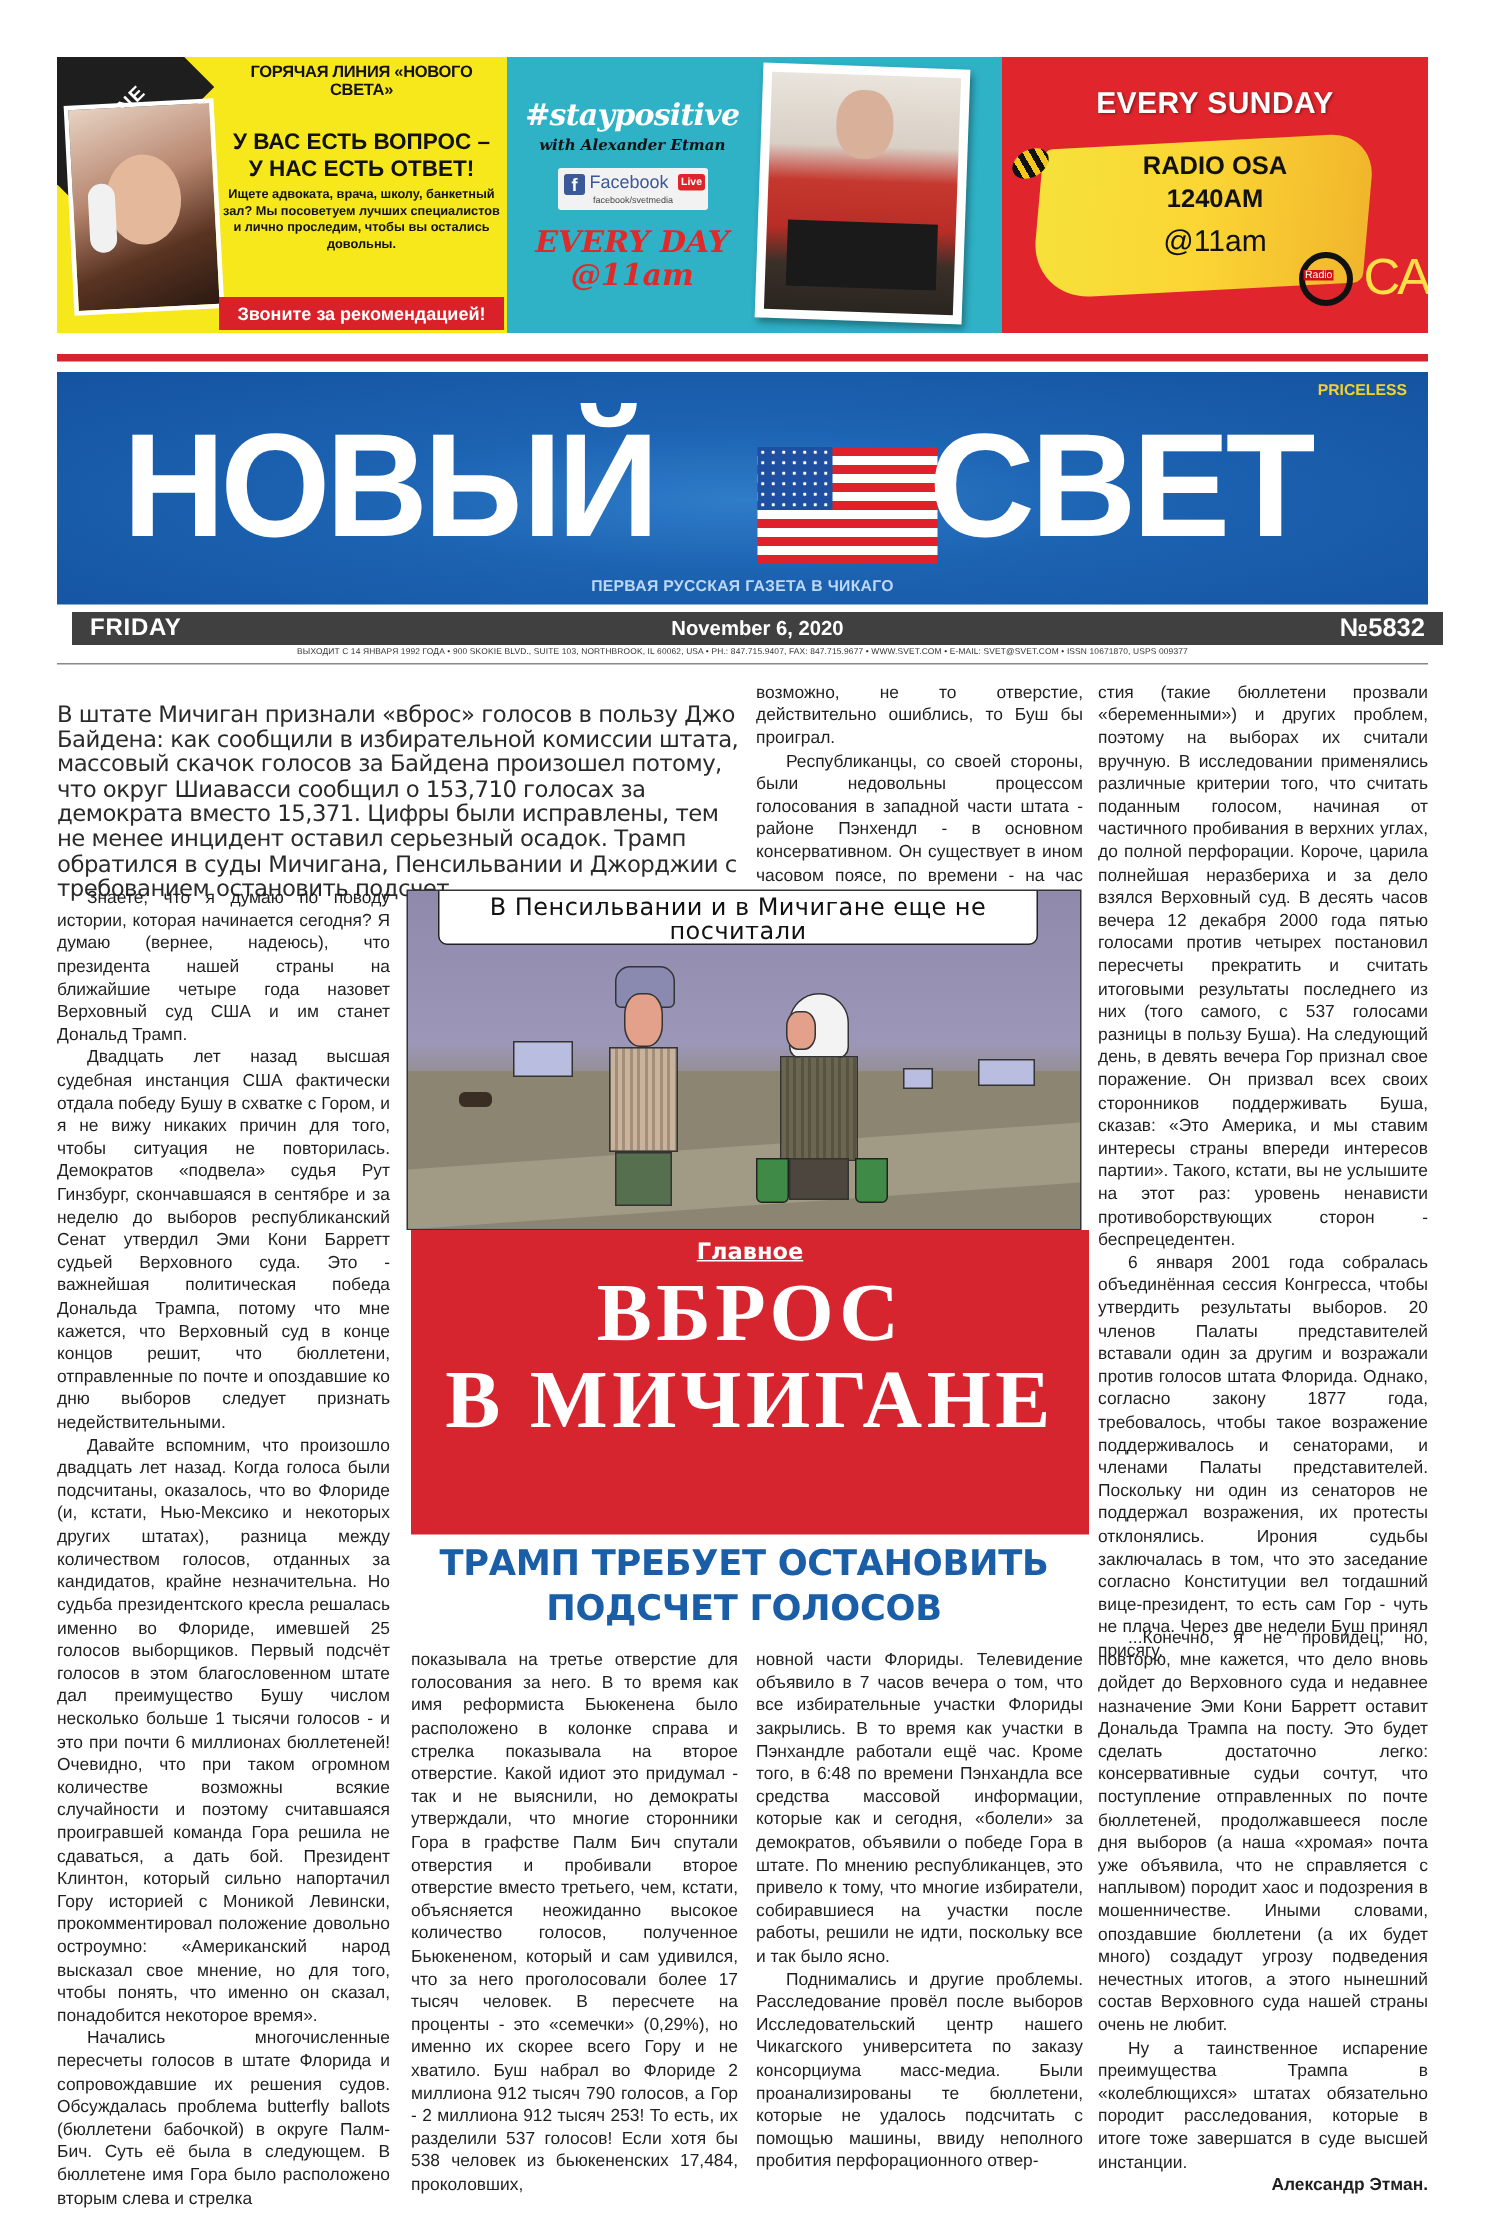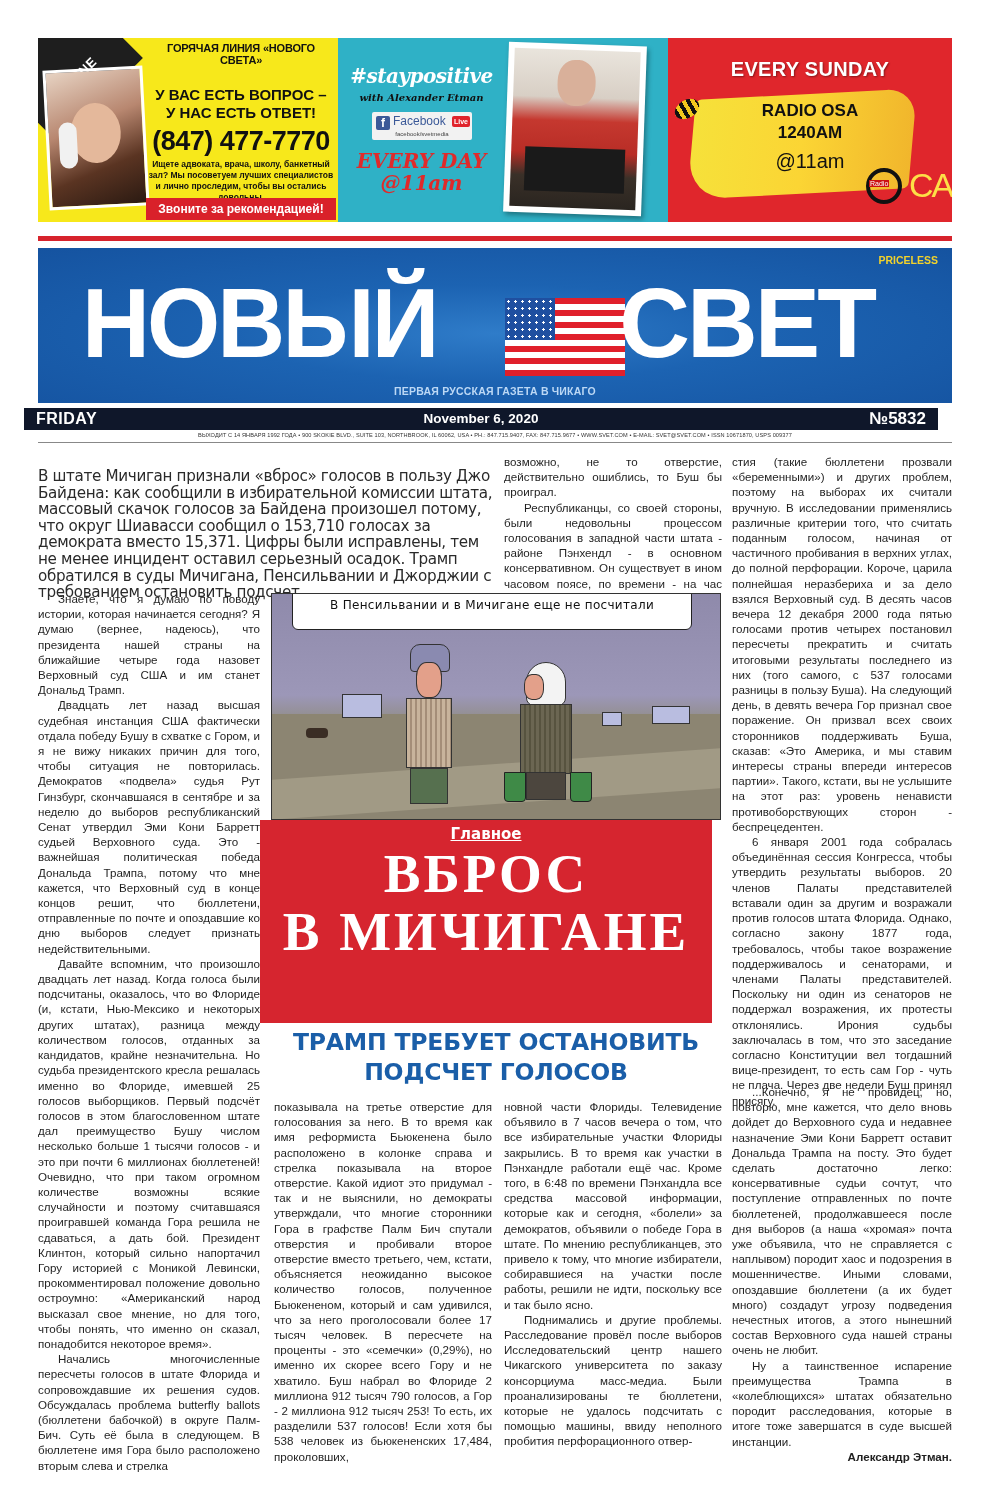--- a/index.html
+++ b/index.html
@@ -49,21 +49,21 @@
   
   .top-rule { position: absolute; left: 38px; top: 236px; width: 914px; height: 5px; background: #d7232c; }
   .masthead { position: absolute; left: 38px; top: 248px; width: 914px; height: 155px; background: radial-gradient(ellipse at 50% 55%, #2f7cc9 0%, #1c63b2 40%, #1553a0 100%); overflow: hidden; }
   .masthead .priceless { position: absolute; right: 14px; top: 6px; color: #f2d22b; font-size: 10.5px; font-weight: bold; }
   .masthead .title-left { position: absolute; left: 44px; top: 20px; color: #fff; font-size: 98px; font-weight: bold; letter-spacing: -3px; font-family: "Liberation Sans", sans-serif; line-height: 110px; transform: scaleX(0.96); transform-origin: left; }
   .masthead .title-right { position: absolute; right: 78px; top: 20px; color: #fff; font-size: 98px; font-weight: bold; letter-spacing: -3px; font-family: "Liberation Sans", sans-serif; line-height: 110px; }
   .masthead .flag { position: absolute; left: 467px; top: 50px; width: 120px; height: 78px; background: repeating-linear-gradient(180deg,#e0202b 0 6px,#ffffff 6px 12px); }
   .masthead .flag .canton { position: absolute; left: 0; top: 0; width: 50px; height: 42px; background-color: #1f4fa0; background-image: radial-gradient(circle,#fff 1px,transparent 1.3px); background-size: 7px 7px; }
   .masthead .tagline { position: absolute; left: 0; bottom: 6px; width: 100%; text-align: center; color: #bcd8f5; font-size: 10.5px; font-weight: bold; letter-spacing: 0.2px; }
 
-  .datebar { position: absolute; left: 24px; top: 408px; width: 914px; height: 22px; background: #0f172a; color: #fff; font-weight: bold; }
+  .datebar { position: absolute; left: 48px; top: 408px; width: 914px; height: 22px; background: #404040; color: #fff; font-weight: bold; }
   .datebar .day { position: absolute; left: 12px; top: 2px; font-size: 16px; letter-spacing: 0.5px; }
   .datebar .date { position: absolute; left: 0; width: 100%; top: 3px; text-align: center; font-size: 13.5px; }
   .datebar .issue { position: absolute; right: 12px; top: 1px; font-size: 17px; }
   .infoline { position: absolute; left: 38px; top: 432px; width: 914px; height: 10px; text-align: center; font-size: 5.6px; color: #333; letter-spacing: 0.1px; white-space: nowrap; }
   .infoline-rule { position: absolute; left: 38px; top: 442px; width: 914px; height: 1px; background: #888; }
 
   
   .lead { position: absolute; left: 38px; top: 452px; width: 460px; font-size: 15.2px; line-height: 16.6px; color: #2a2a2a; font-family: "DejaVu Sans", sans-serif; letter-spacing: -0.35px; margin-top: 16px; }
   .col { position: absolute; font-size: 11.6px; line-height: 15.2px; text-align: justify; font-family: "Liberation Sans", sans-serif; color: #1f1f1f; }
   .col p { text-indent: 20px; }
@@ -71,59 +71,58 @@
   .col1 { left: 38px; top: 591px; width: 222px; }
   .col2top { left: 504px; top: 454px; width: 218px; }
   .col3 { left: 732px; top: 454px; width: 220px; }
   .col2bot { left: 274px; top: 1099px; width: 218px; }
   .col3bot { left: 504px; top: 1099px; width: 218px; }
   .col4bot { left: 732px; top: 1084px; width: 220px; }
   .signature { text-align: right; font-weight: bold; text-indent: 0 !important; }
 
   
   .cartoon { position: absolute; left: 271px; top: 593px; width: 450px; height: 227px; background: linear-gradient(180deg,#8f8aab 0%,#9c97b8 45%,#8e8a7a 60%,#7a7565 100%); border: 1px solid #333; overflow: hidden; }
-  .cartoon .bubble { position: absolute; left: 20px; top: -6px; width: 400px; height: 42px; background: #fff; border: 1.5px solid #222; border-radius: 6px; text-align: center; font-size: 12px; line-height: 16px; font-family: "DejaVu Sans", sans-serif; padding-top: 8px; color: #111; letter-spacing: 0.3px; }
+  .cartoon .bubble { position: absolute; left: 20px; top: -6px; width: 400px; height: 42px; background: #fff; border: 1.5px solid #222; border-radius: 6px; text-align: center; font-size: 16px; line-height: 16px; font-family: "DejaVu Sans", sans-serif; padding-top: 8px; color: #111; letter-spacing: 0.3px; }
   .cartoon .ground { position: absolute; left: 0; top: 120px; width: 100%; height: 110px; background: #8c8572; }
   .cartoon .path { position: absolute; left: 0; top: 170px; width: 100%; height: 40px; background: #a19a85; transform: skewY(-4deg); }
   .cartoon .house { position: absolute; background: #b9bde0; border: 1px solid #333; }
   .cartoon .man { position: absolute; left: 130px; top: 50px; width: 54px; height: 170px; }
   .cartoon .man .hat { position: absolute; left: 8px; top: 0; width: 40px; height: 28px; background: #8a8ab0; border-radius: 10px 10px 4px 4px; border: 1px solid #333; }
   .cartoon .man .head { position: absolute; left: 14px; top: 18px; width: 26px; height: 36px; background: #e3a08a; border-radius: 40%; border: 1px solid #333; }
   .cartoon .man .body { position: absolute; left: 4px; top: 54px; width: 46px; height: 70px; background: repeating-linear-gradient(90deg,#c8b49c 0 3px,#a48e78 3px 5px); border: 1px solid #333; }
   .cartoon .man .legs { position: absolute; left: 8px; top: 124px; width: 38px; height: 36px; background: #56704f; border: 1px solid #333; }
   .cartoon .woman { position: absolute; left: 244px; top: 68px; width: 60px; height: 150px; }
   .cartoon .woman .scarf { position: absolute; left: 10px; top: 0; width: 40px; height: 44px; background: #f3f3f3; border-radius: 20px 20px 8px 8px; border: 1px solid #333; }
   .cartoon .woman .face { position: absolute; left: 8px; top: 12px; width: 20px; height: 26px; background: #e3a08a; border-radius: 40%; border: 1px solid #333; }
   .cartoon .woman .coat { position: absolute; left: 4px; top: 42px; width: 52px; height: 70px; background: repeating-linear-gradient(90deg,#6b6652 0 3px,#57533f 3px 5px); border: 1px solid #333; }
   .cartoon .woman .skirt { position: absolute; left: 10px; top: 110px; width: 40px; height: 28px; background: #4c463e; border: 1px solid #333; }
   .cartoon .bucket { position: absolute; width: 22px; height: 30px; background: #3f8a47; border: 1px solid #222; border-radius: 0 0 4px 4px; top: 178px; }
   .cartoon .dog { position: absolute; left: 34px; top: 134px; width: 22px; height: 10px; background: #3a2d24; border-radius: 4px; }
 
   
-  .headline-box { position: absolute; left: 260px; top: 820px; width: 452px; height: 203px; background: #d6252f; text-align: center; }
+  .headline-box { position: absolute; left: 274px; top: 820px; width: 452px; height: 203px; background: #d6252f; text-align: center; }
   .headline-box .kicker { display: inline-block; margin-top: 5px; color: #fff; font-size: 15px; font-weight: bold; text-decoration: underline; font-family: "DejaVu Sans", sans-serif; }
   .headline-box .h1 { color: #fff; font-family: "Liberation Serif", serif; font-weight: bold; font-size: 55px; line-height: 58px; letter-spacing: 3px; margin-top: 2px; }
   .subhead { position: absolute; left: 268px; top: 1027px; width: 456px; text-align: center; color: #1a5ea8; font-size: 23.5px; line-height: 30px; font-weight: bold; letter-spacing: -0.2px; font-family: "DejaVu Sans", sans-serif; }
 </style>
 </head>
 <body>
 
 <div class="ads">
   <div class="ad-hotline">
     <div class="corner"></div>
     <div class="corner-text">HOTLINE</div>
     <div class="photo">
       <div class="face"></div>
       <div class="phone"></div>
     </div>
     <div class="text">
       <div class="t1">ГОРЯЧАЯ ЛИНИЯ «НОВОГО СВЕТА»</div>
       <div class="t2">У ВАС ЕСТЬ ВОПРОС –</div>
       <div class="t2" style="margin-top:0">У НАС ЕСТЬ ОТВЕТ!</div>
-      <div class="t3">(847) 477-7770</div>
       <div class="t4">Ищете адвоката, врача, школу, банкетный зал? Мы посоветуем лучших специалистов и лично проследим, чтобы вы остались довольны.</div>
     </div>
     <div class="cta">Звоните за рекомендацией!</div>
   </div>
 
   <div class="ad-stay">
     <div class="hash">#staypositive</div>
     <div class="with">with Alexander Etman</div>
     <div class="fb">
       <span class="ficon">f</span>

